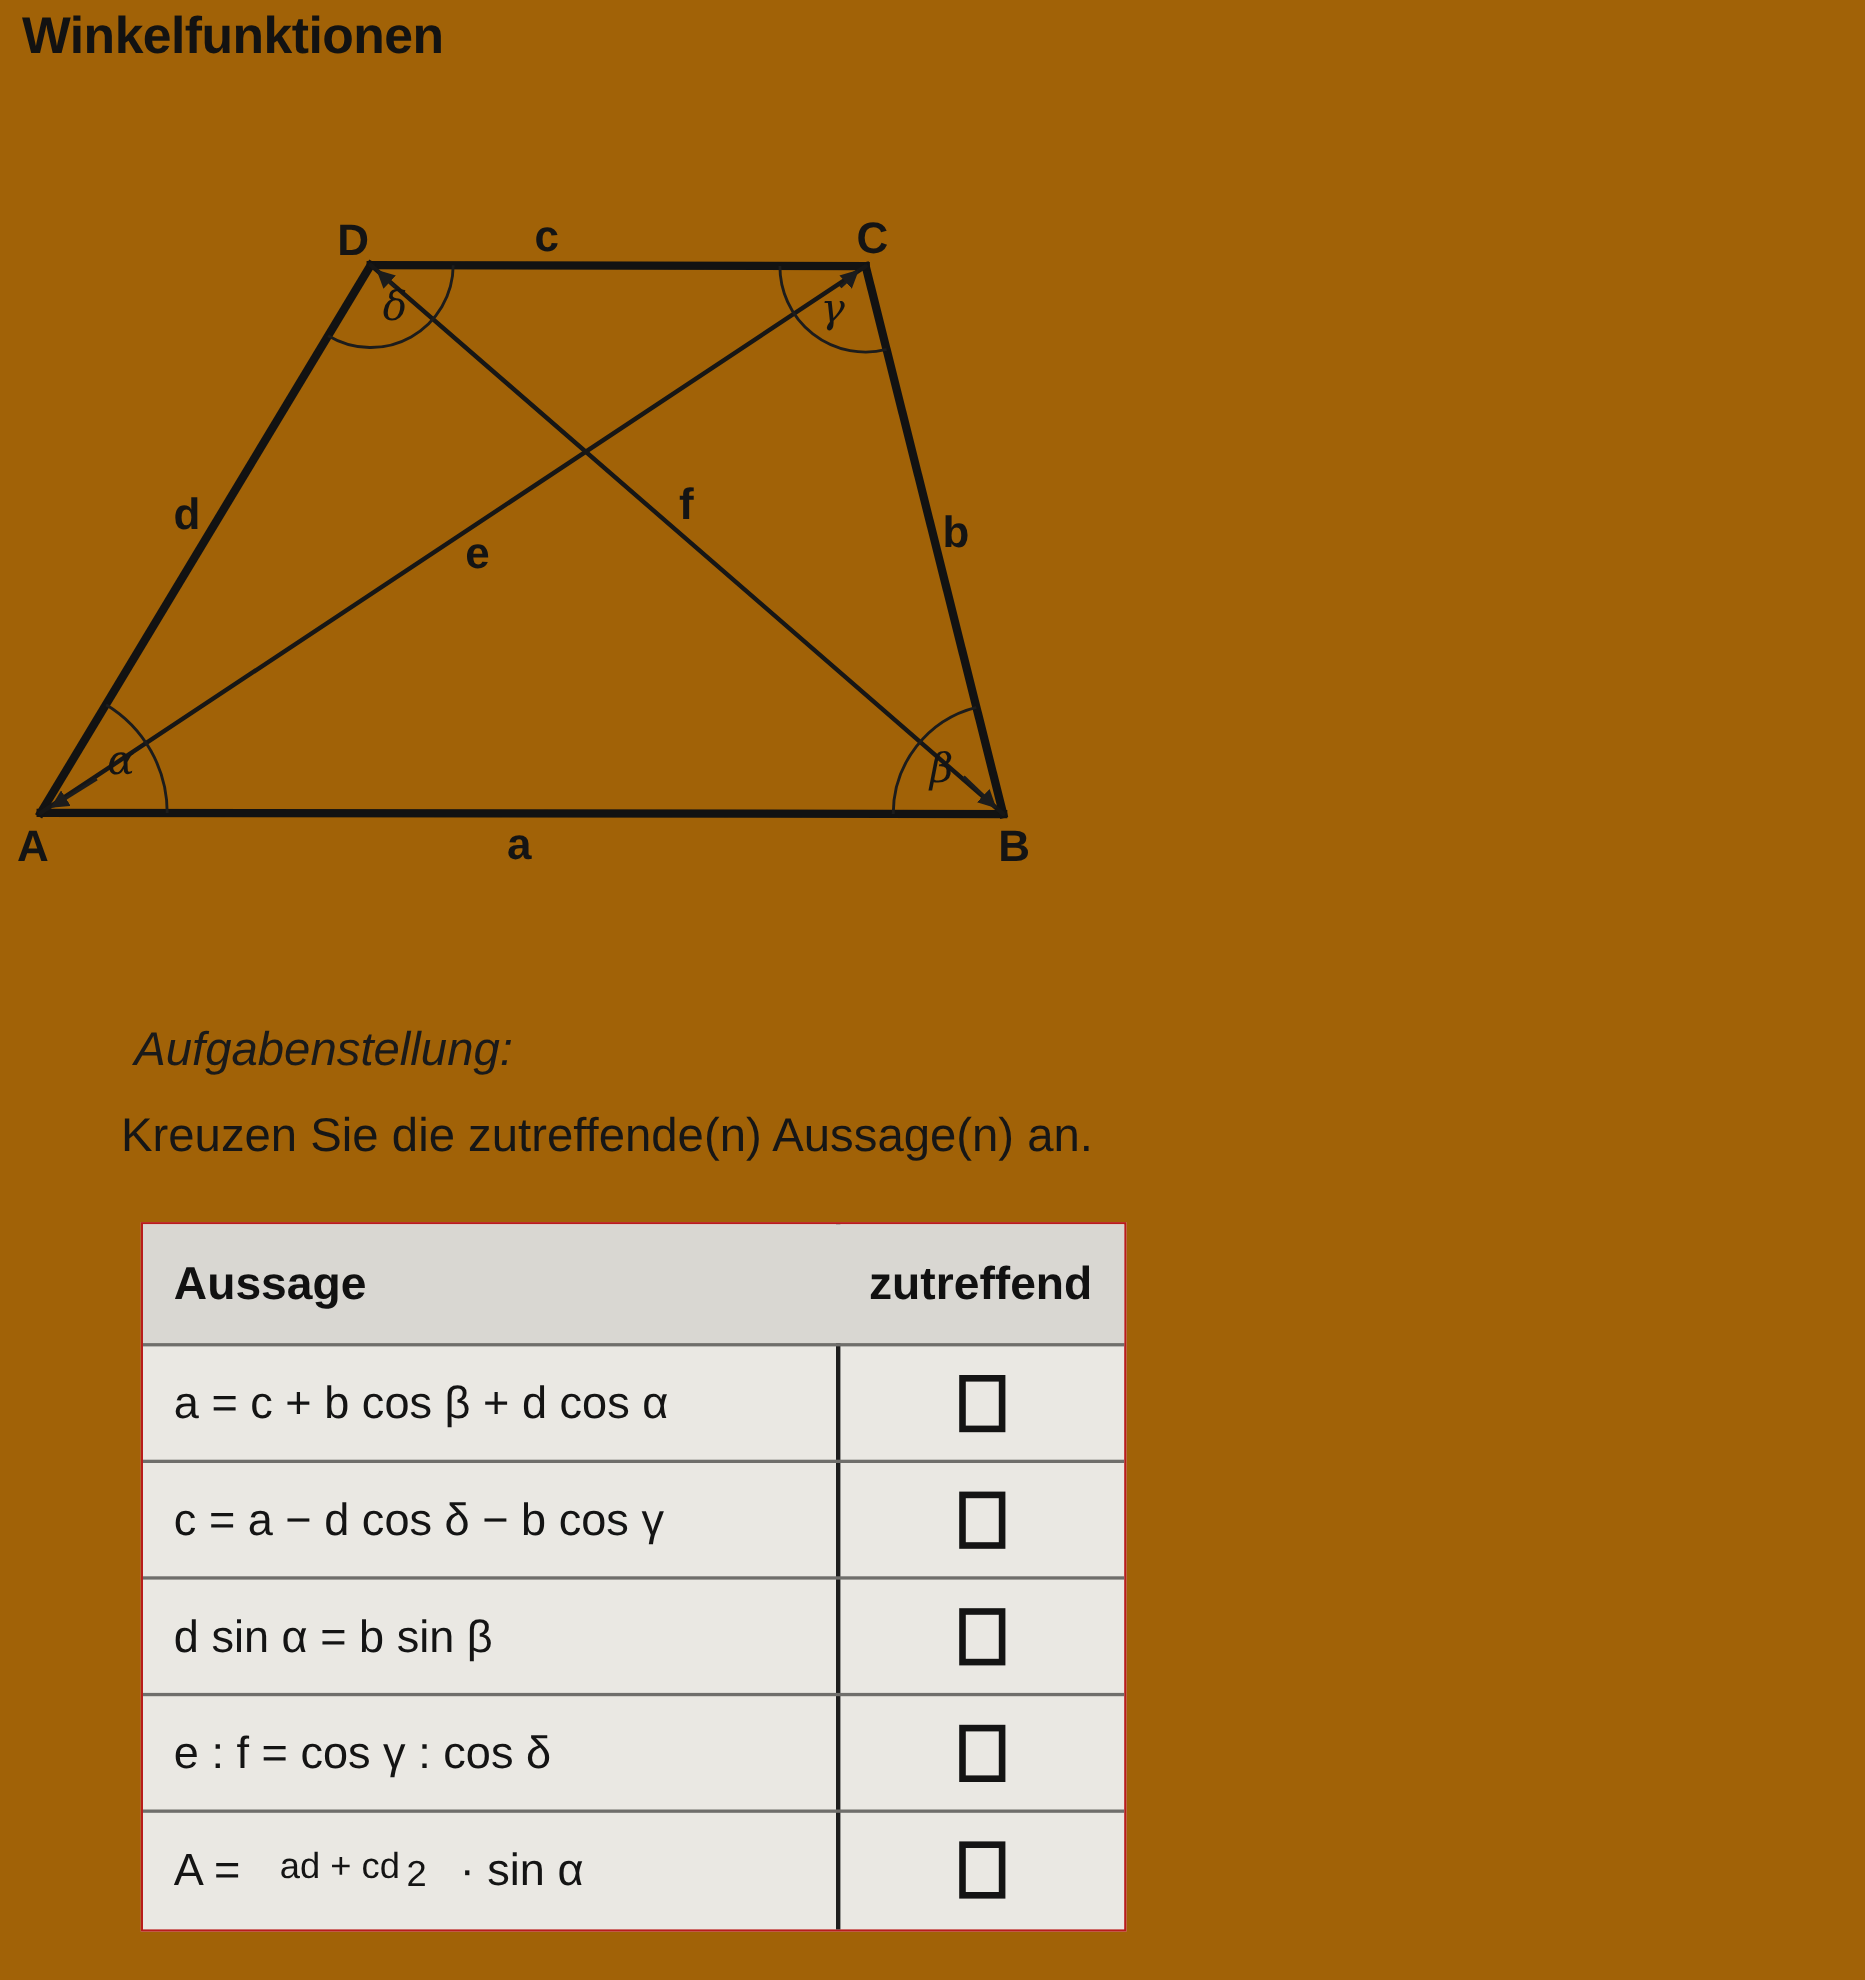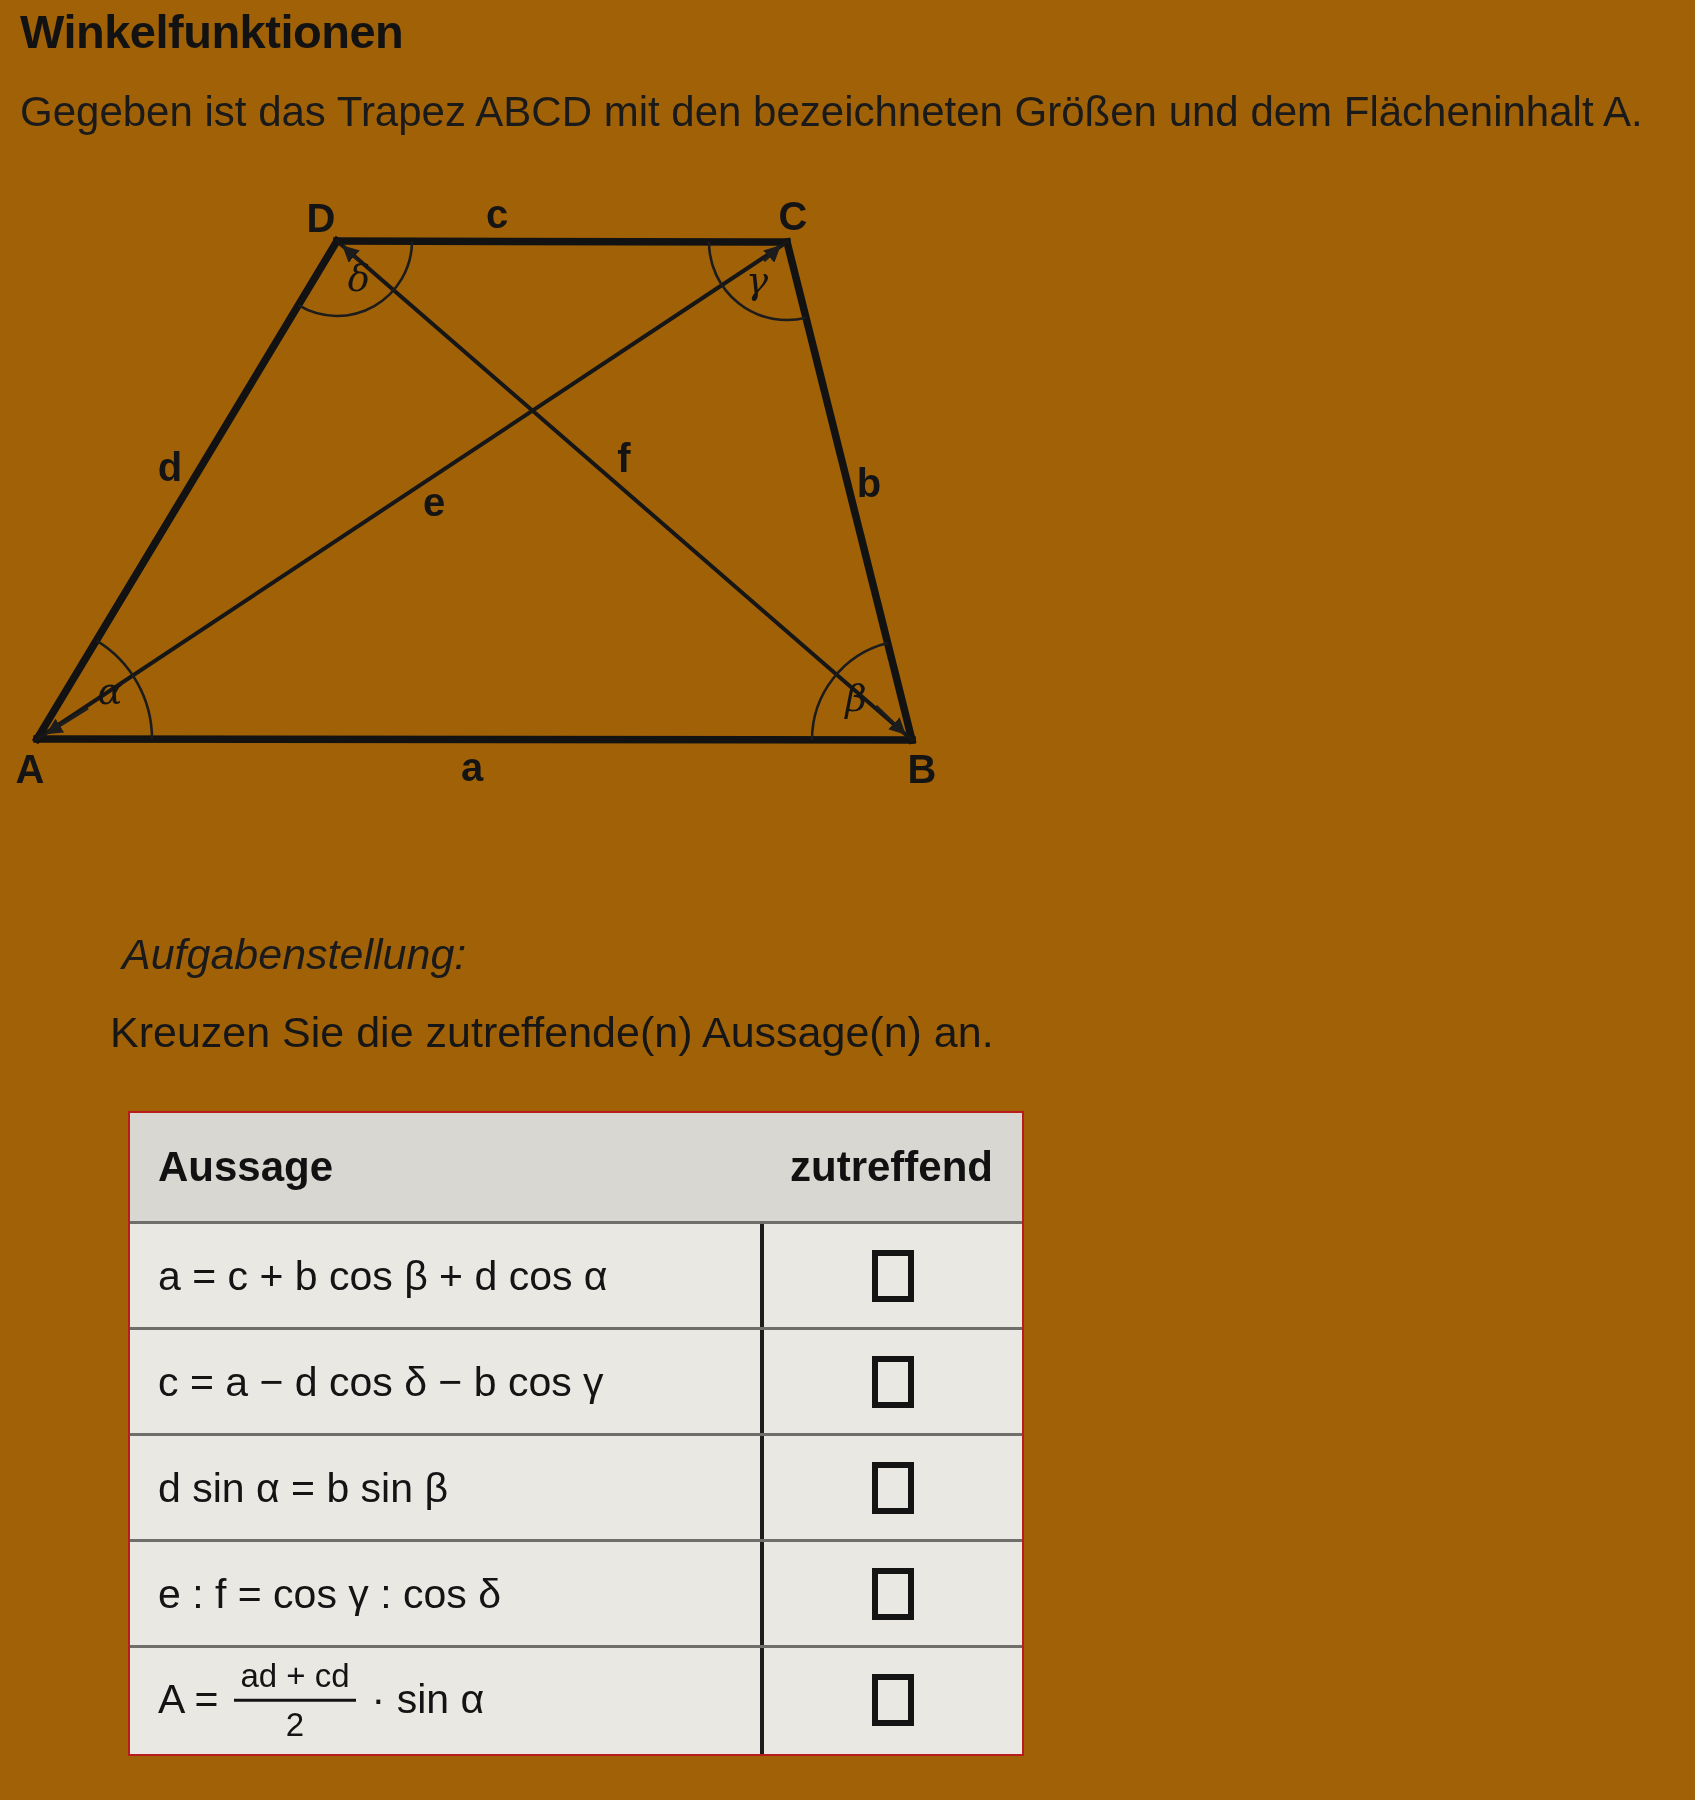--- a/index.html
+++ b/index.html
@@ -67,35 +67,34 @@
   .t-header .cell-text{font-weight:700;font-size:42px;color:#111;}
   .t-header .cell-right{position:absolute;left:660px;top:50%;transform:translateY(-50%);
     font-weight:700;font-size:42px;color:#111;white-space:nowrap;}
   .checkbox{
     position:absolute;left:742px;top:50%;transform:translateY(-50%);
     width:30px;height:40px;
     border:6px solid #141414;background:transparent;
     display:inline-block;
   }
   .frac{
-    display:inline-flex;flex-direction:column;align-items:center;
-    margin:0 6px;line-height:1;justify-content:space-between;
+    display:inline-flex;flex-direction:row;align-items:center;
+    margin:0 20px;line-height:1;justify-content:space-between;
   }
   .frac .num{font-size:33px;padding:0 6px 7px 6px;}
   .frac .den{font-size:33px;padding-top:6px;}
   .frac .bar{width:100%;height:3.5px;background:#141414;}
 </style>
 </head>
 <body>
 
 <div class="page">
 
   <h1 class="page-title">Winkelfunktionen</h1>
 
-  <p class="intro-text">Gegeben ist das Trapez ABCD mit den bezeichneten Größen und dem Flächeninhalt A.</p>
 
   <svg class="diagram" width="1000" height="650" viewBox="0 170 1000 650">
     <defs>
       <marker id="arrow" viewBox="0 0 10 10" refX="8.5" refY="5" markerWidth="5.5" markerHeight="5.5" orient="auto">
         <path d="M0,0 L10,5 L0,10 z" fill="#1c1c1c"></path>
       </marker>
     </defs>
 
     <line class="edge" x1="37" y1="739" x2="912" y2="740"></line>
     <line class="edge" x1="912" y1="740" x2="787" y2="242"></line>

